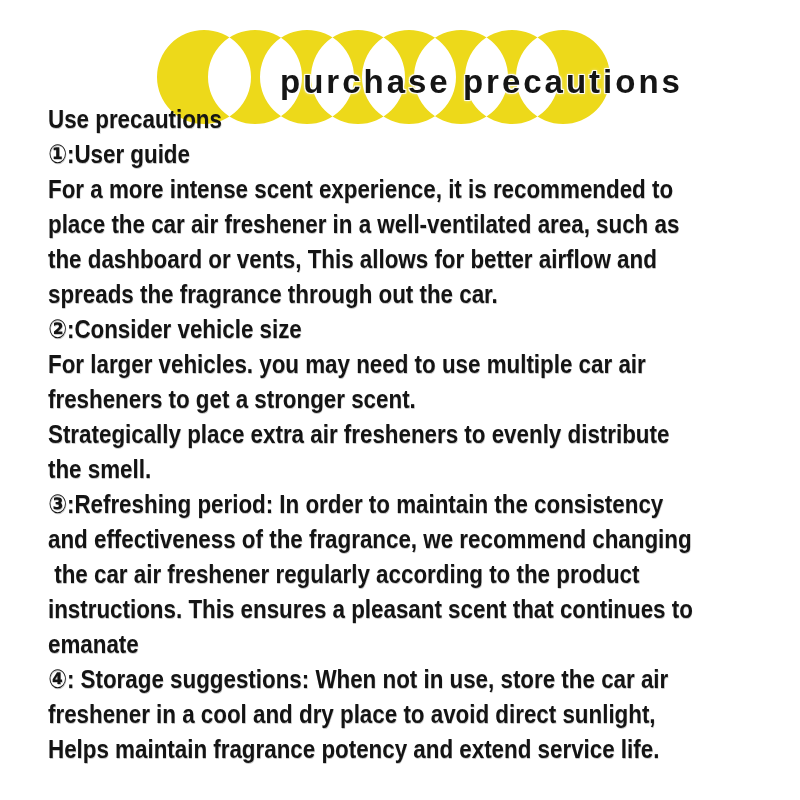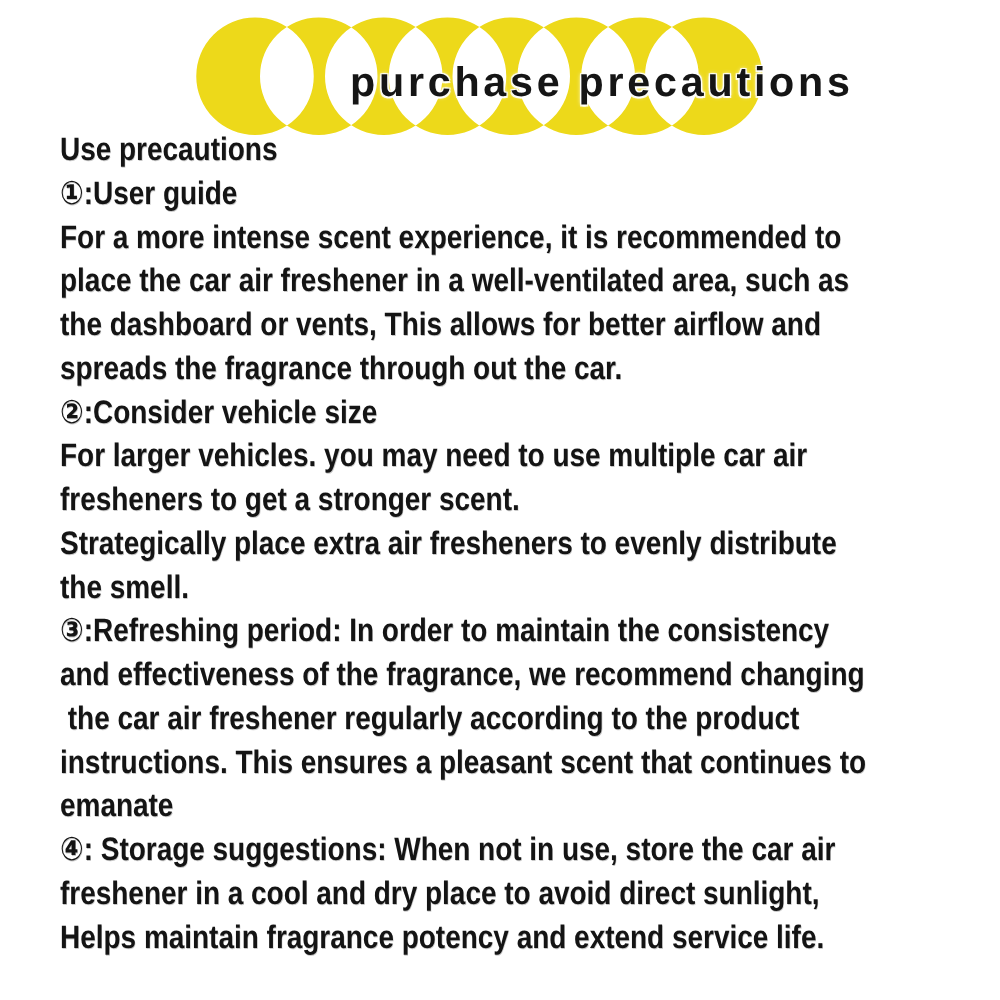--- a/index.html
+++ b/index.html
@@ -11,21 +11,21 @@
     width: 800px;
     height: 800px;
     background: #ffffff;
     overflow: hidden;
     font-family: "Liberation Sans", "DejaVu Sans", sans-serif;
   }
 
   
   .banner {
     position: absolute;
-    top: 0;
+    top: 16px;
     left: 0;
     width: 800px;
     height: 125px;
   }
   .banner svg {
     position: absolute;
     top: 0;
     left: 0;
     display: block;
   }

